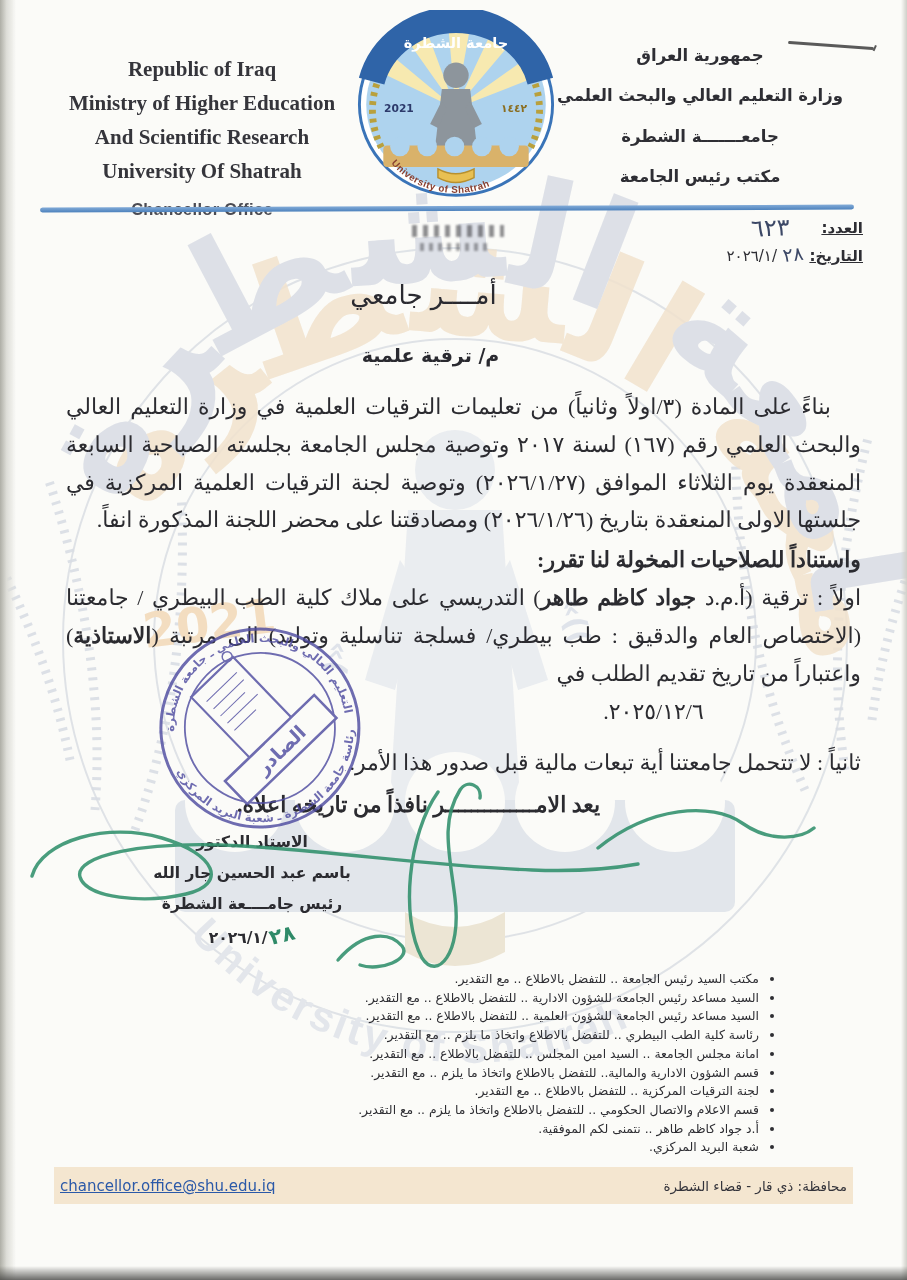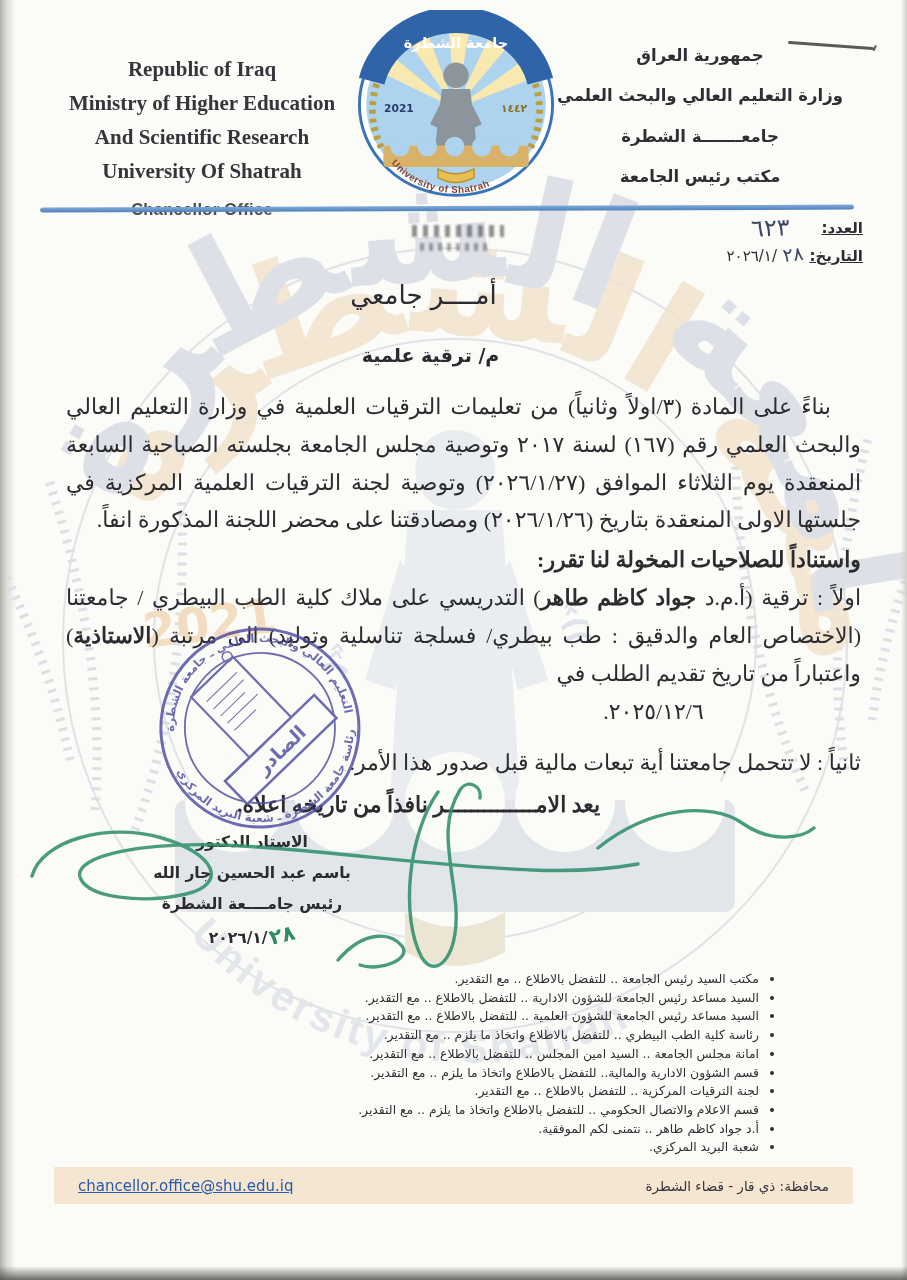--- a/index.html
+++ b/index.html
@@ -96,21 +96,21 @@
   
   .cc { position:absolute; right:56px; top:961px; width:600px; direction:rtl; z-index:2; }
   .cc-header { font-size:13px; font-weight:bold; text-decoration:underline; color:#2b2b30; }
   .cc ul { list-style:disc; padding-right:92px; margin-top:9px; }
   .cc li { font-size:12.4px; line-height:1.51; color:#2e2e33; }
   .cc li.bold { font-weight:normal; }
 
   
   .footer-band { position:absolute; left:54px; right:54px; top:1167px; height:37px;
     background:#f4e6d0; display:flex; align-items:center; justify-content:space-between;
-    padding:0 24px; z-index:2; }
+    padding:0 6px; z-index:2; }
   .footer-email { direction:ltr; font-size:15px; color:#2b59a8;
     text-decoration:underline; font-family:"DejaVu Sans", sans-serif; cursor:pointer; }
   .footer-loc { direction:rtl; font-size:13.5px; color:#33333a; }
 </style>
 </head>
 <body>
 
 <div class="page">
 
   <svg class="watermark" width="907" height="1280" viewBox="0 0 907 1280">

